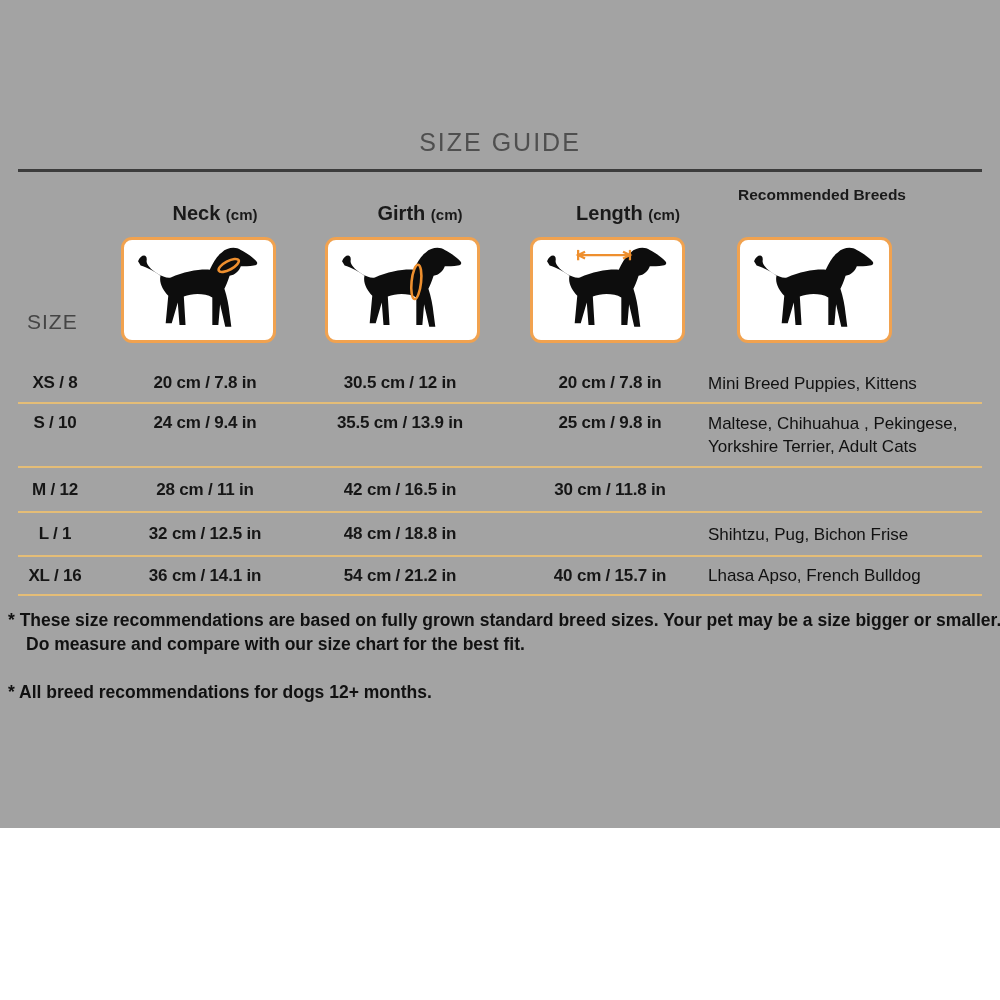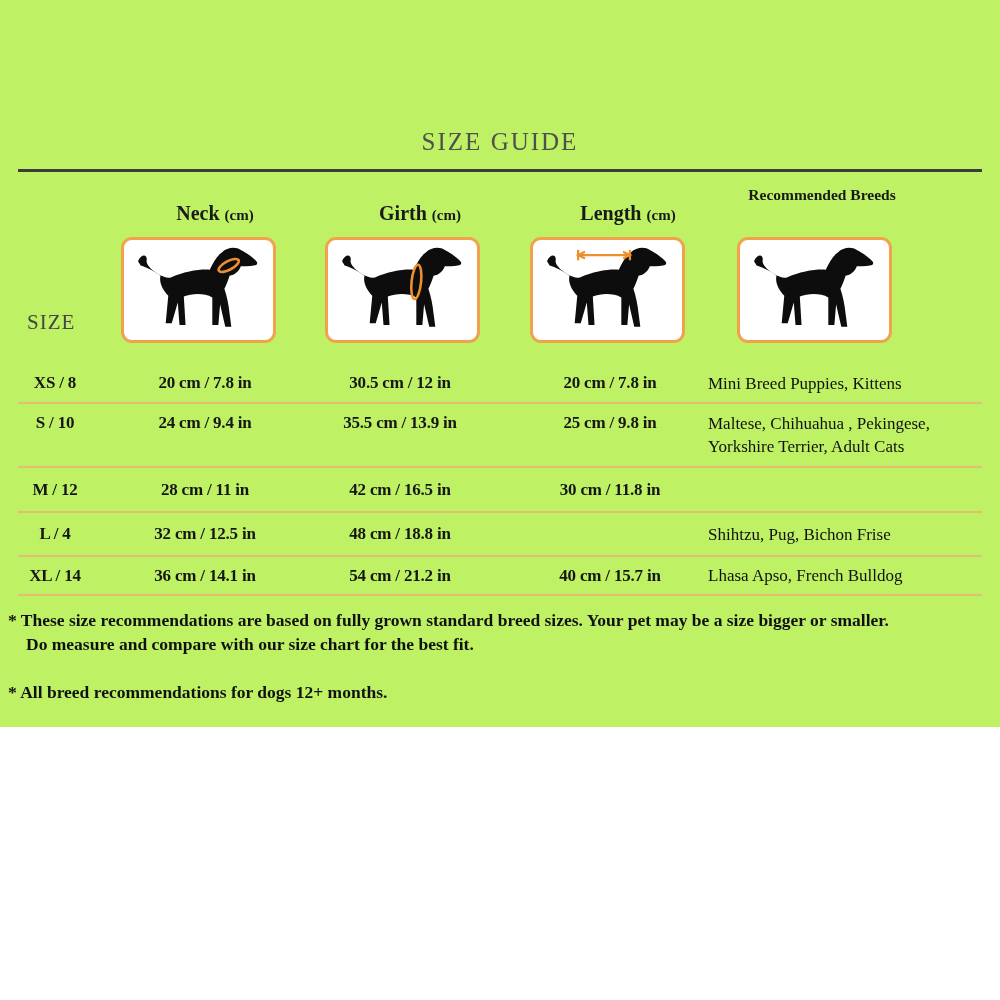--- a/index.html
+++ b/index.html
@@ -1,17 +1,17 @@
 <!DOCTYPE html>
 <html><head>
 <meta charset="utf-8">
 <style>
   html,body{margin:0;padding:0;background:#ffffff;}
-  #canvas{position:relative;width:1000px;height:727px;background:#bef264;overflow:hidden;
-          font-family:Liberation Serif, serif;}
+  #canvas{position:relative;width:1000px;height:828px;background:#a3a3a3;overflow:hidden;
+          font-family:Liberation Sans, sans-serif;}
 
   .page-title{position:absolute;top:128px;left:0;width:1000px;text-align:center;
               font-size:25px;letter-spacing:2px;color:#4f4f4f;font-weight:400;}
   .title-rule{position:absolute;top:169px;left:18px;width:964px;height:3px;background:#3c3c3c;}
 
   .col-hdr{position:absolute;text-align:center;font-weight:700;color:#1a1a1a;font-size:20px;}
   .col-hdr .unit{font-size:15px;font-weight:700;}
   #hdr-neck{left:125px;top:202px;width:180px;}
   #hdr-girth{left:330px;top:202px;width:180px;}
   #hdr-length{left:538px;top:202px;width:180px;}
@@ -113,27 +113,27 @@
       <div class="cell c-length">25 cm / 9.8 in</div>
       <div class="cell c-breeds">Maltese, Chihuahua , Pekingese, Yorkshire Terrier, Adult Cats</div>
     </div>
     <div class="trow r3">
       <div class="cell c-size">M / 12</div>
       <div class="cell c-neck">28 cm / 11 in</div>
       <div class="cell c-girth">42 cm / 16.5 in</div>
       <div class="cell c-length">30 cm / 11.8 in</div>
     </div>
     <div class="trow r4">
-      <div class="cell c-size">L / 4</div>
+      <div class="cell c-size">L / 1</div>
       <div class="cell c-neck">32 cm / 12.5 in</div>
       <div class="cell c-girth">48 cm / 18.8 in</div>
       <div class="cell c-breeds">Shihtzu, Pug, Bichon Frise</div>
     </div>
     <div class="trow r5">
-      <div class="cell c-size">XL / 14</div>
+      <div class="cell c-size">XL / 16</div>
       <div class="cell c-neck">36 cm / 14.1 in</div>
       <div class="cell c-girth">54 cm / 21.2 in</div>
       <div class="cell c-length">40 cm / 15.7 in</div>
       <div class="cell c-breeds">Lhasa Apso, French Bulldog</div>
     </div>
   </div>
 
   <div class="footnotes">
     <div class="fn-line">* These size recommendations are based on fully grown standard breed sizes. Your pet may be a size bigger or smaller.</div>
     <div class="fn-line fn-indent">Do measure and compare with our size chart for the best fit.</div>

